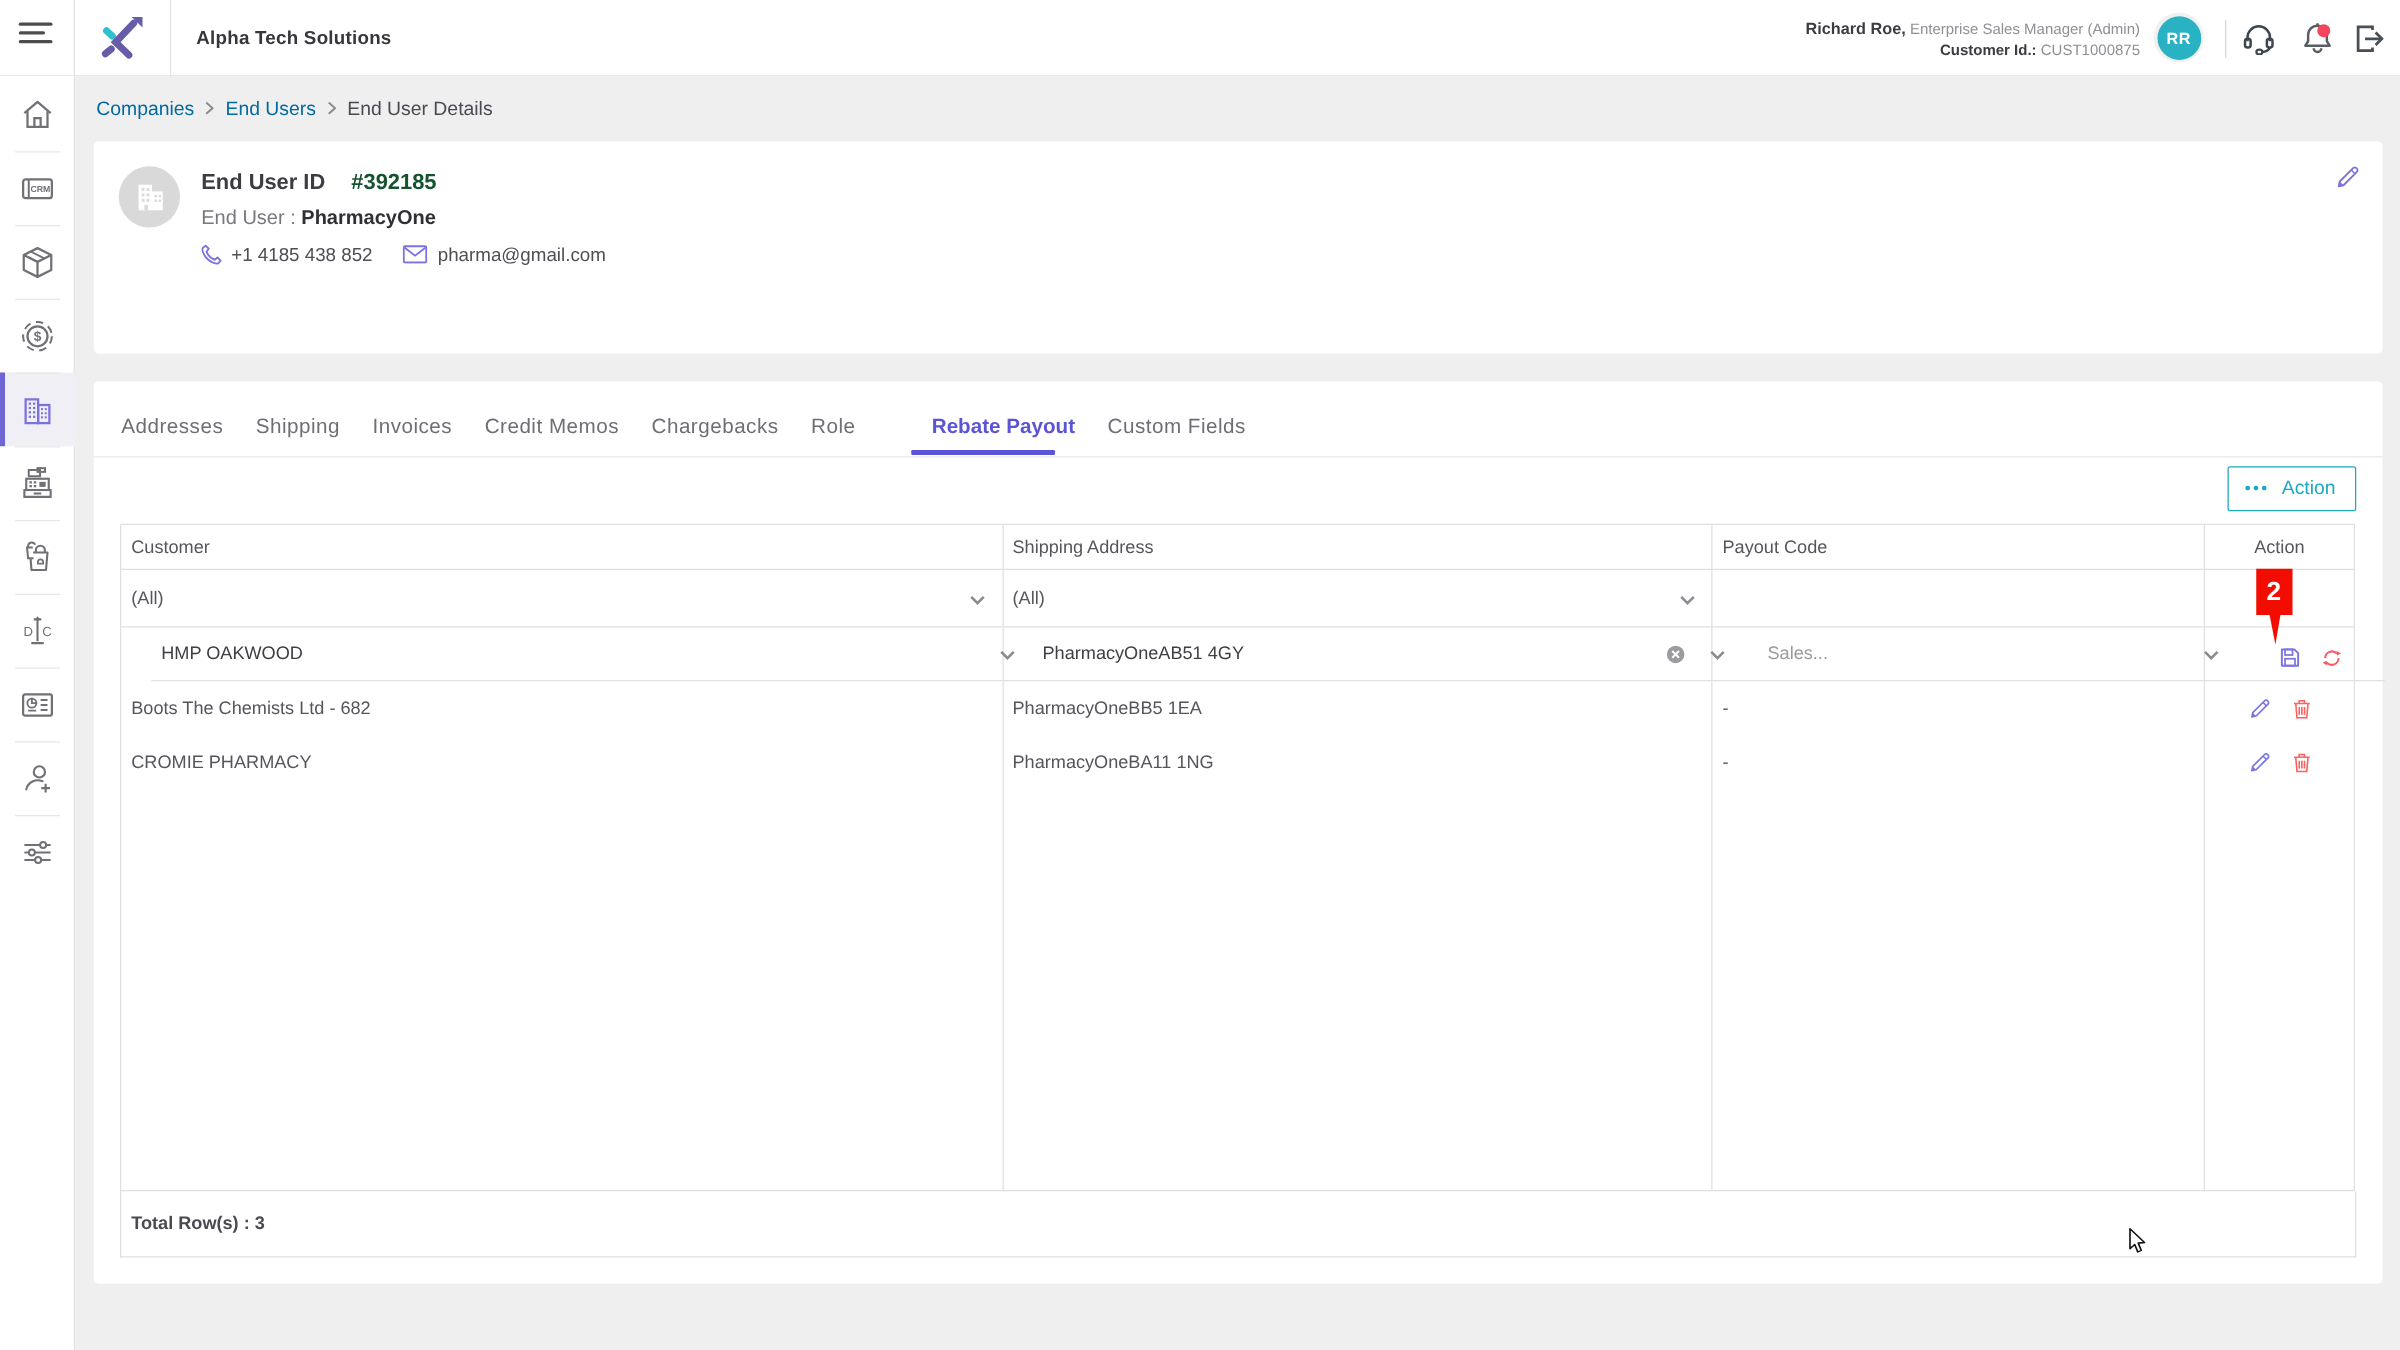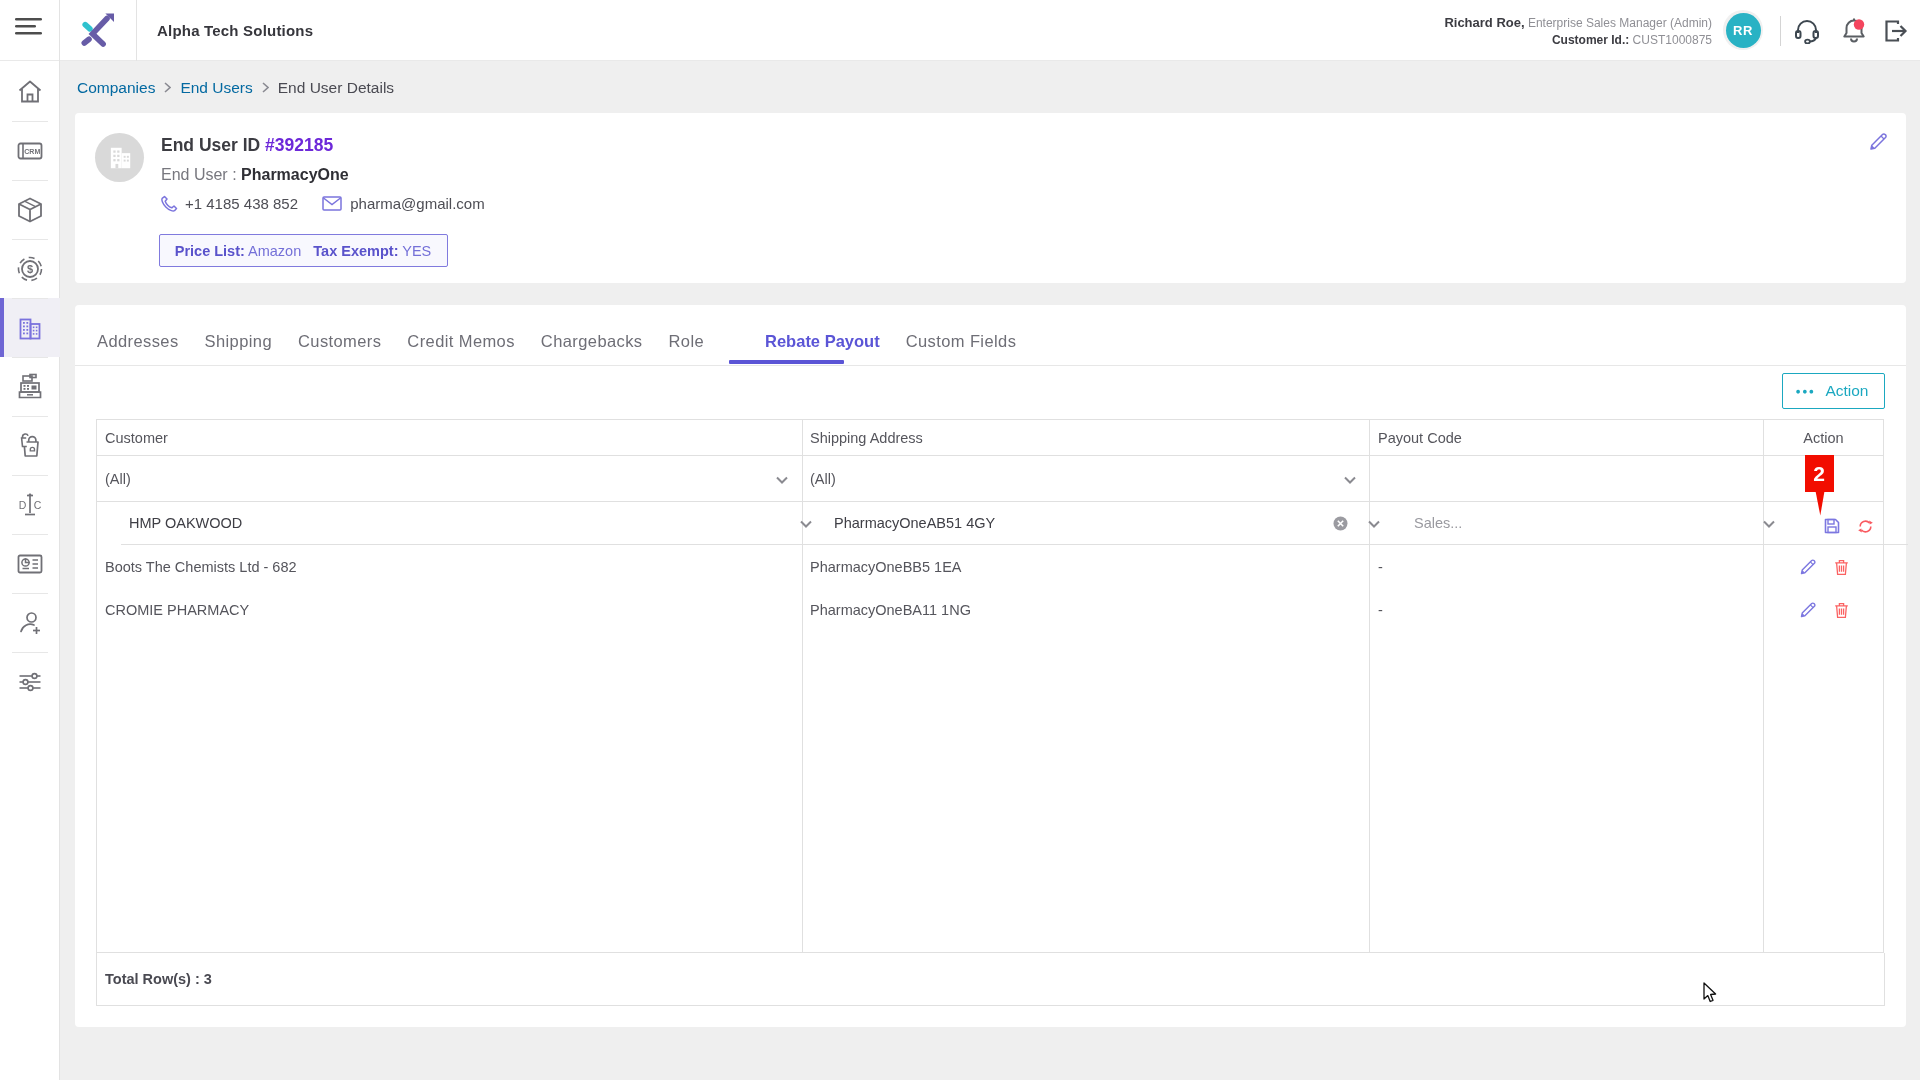--- a/index.html
+++ b/index.html
@@ -31,21 +31,21 @@
 
 #crumb { position:absolute; left:77px; top:79px; font-size:15.5px; color:#74707d; }
 #crumb a { color:#0369a1; text-decoration:none;margin-top:24px; }
 #crumb .sep { display:inline-block; width:7px; height:11px; margin:0 9px; }
 #crumb .cur { color:#4a4a52; }
 
 
 #card1 { position:absolute; left:75px; top:113px; width:1831px; height:170px; background:#fff; border-radius:4px; }
 #c1avatar { position:absolute; left:20px; top:20px; width:49px; height:49px; border-radius:50%; background:#d9d9d9; }
 #c1line1 { position:absolute; left:86px; top:22px; font-size:17.5px; font-weight:bold; color:#3c3c42; }
-#c1line1 span { color:#6d28d9; }
+#c1line1 span { color:#14532d;margin-left:16px; }
 #c1line2 { position:absolute; left:86px; top:52.5px; font-size:16px; color:#77777e; }
 #c1line2 b { color:#2f2f35; }
 #c1line3 { position:absolute; left:86px; top:82px; font-size:15px; color:#4e4e55; }
 #pricebox { position:absolute; left:83.5px; top:120.5px; width:289px; height:33.5px; border:1px solid #807ade; border-radius:2px; background:#f8f8fe; font-size:14.5px; line-height:32px; text-align:center; color:#7470d8; }
 #pricebox b { color:#5a53cb; }
 #c1edit { position:absolute; right:19px; top:20px; }
 
 
 #card2 { position:absolute; left:75px; top:305px; width:1831px; height:722px; background:#fff; border-radius:4px; }
 #tabs { position:absolute; left:22px; top:27px; font-size:16.5px; letter-spacing:.4px; color:#6e6e76; }
@@ -280,31 +280,30 @@
   <div id="c1line2">End User : <b>PharmacyOne</b></div>
   <div id="c1line3">
     <svg width="17" height="17" style="vertical-align:-3px;margin-right:7px" viewBox="0 0 17 17">
       <path d="M3.5 1.5 l2.5 2.5 -1.8 2.2 a11 11 0 0 0 6.6 6.6 l2.2 -1.8 2.5 2.5 -2 2.2 c-1.5 .8 -5.5 -.5 -8.7 -3.7 C1.6 8.8 .3 4.8 1.2 3.4 z" fill="none" stroke="#7b74dd" stroke-width="1.5" stroke-linejoin="round"></path>
     </svg><span>+1 4185 438 852</span>
     <svg width="20" height="15" style="vertical-align:-2px;margin-left:20px;margin-right:8px" viewBox="0 0 20 15">
       <rect x="1" y="1" width="18" height="13" rx="1" fill="none" stroke="#7b74dd" stroke-width="1.5"></rect>
       <path d="M1.5 2 L10 8.5 L18.5 2" fill="none" stroke="#7b74dd" stroke-width="1.5"></path>
     </svg><span>pharma@gmail.com</span>
   </div>
-  <div id="pricebox"><b>Price List:</b> Amazon &nbsp;&nbsp;<b>Tax Exempt:</b> YES</div>
   <svg id="c1edit" width="18" height="18" viewBox="0 0 18 18">
     <path d="M2 16 l.8 -3.8 L13.5 1.5 a1.8 1.8 0 0 1 2.6 0 l.4 .4 a1.8 1.8 0 0 1 0 2.6 L5.8 15.2 z" fill="none" stroke="#7b74dd" stroke-width="1.5" stroke-linejoin="round"></path>
       <path d="M12 3 l3 3" stroke="#7b74dd" stroke-width="1.3"></path>
       <path d="M2 16 l.8 -3.8 3 3 z" fill="#7b74dd"></path>
   </svg>
 </div>
 
 <div id="card2">
   <div id="tabs">
-    <span>Addresses</span><span>Shipping</span><span>Customers</span><span>Credit Memos</span><span>Chargebacks</span><span>Role</span><span class="act">Rebate Payout</span><span style="margin-right:0">Custom Fields</span>
+    <span>Addresses</span><span>Shipping</span><span>Invoices</span><span>Credit Memos</span><span>Chargebacks</span><span>Role</span><span class="act">Rebate Payout</span><span style="margin-right:0">Custom Fields</span>
   </div>
   <div id="tabline"></div>
   <div id="tabul"></div>
   <div id="actionbtn"><span class="dots">●●●</span>Action</div>
 
   <div id="tbl">
     <div class="vline" style="left:705px"></div>
     <div class="vline" style="left:1272px"></div>
     <div class="vline" style="left:1666px"></div>
     <div id="hrow">

